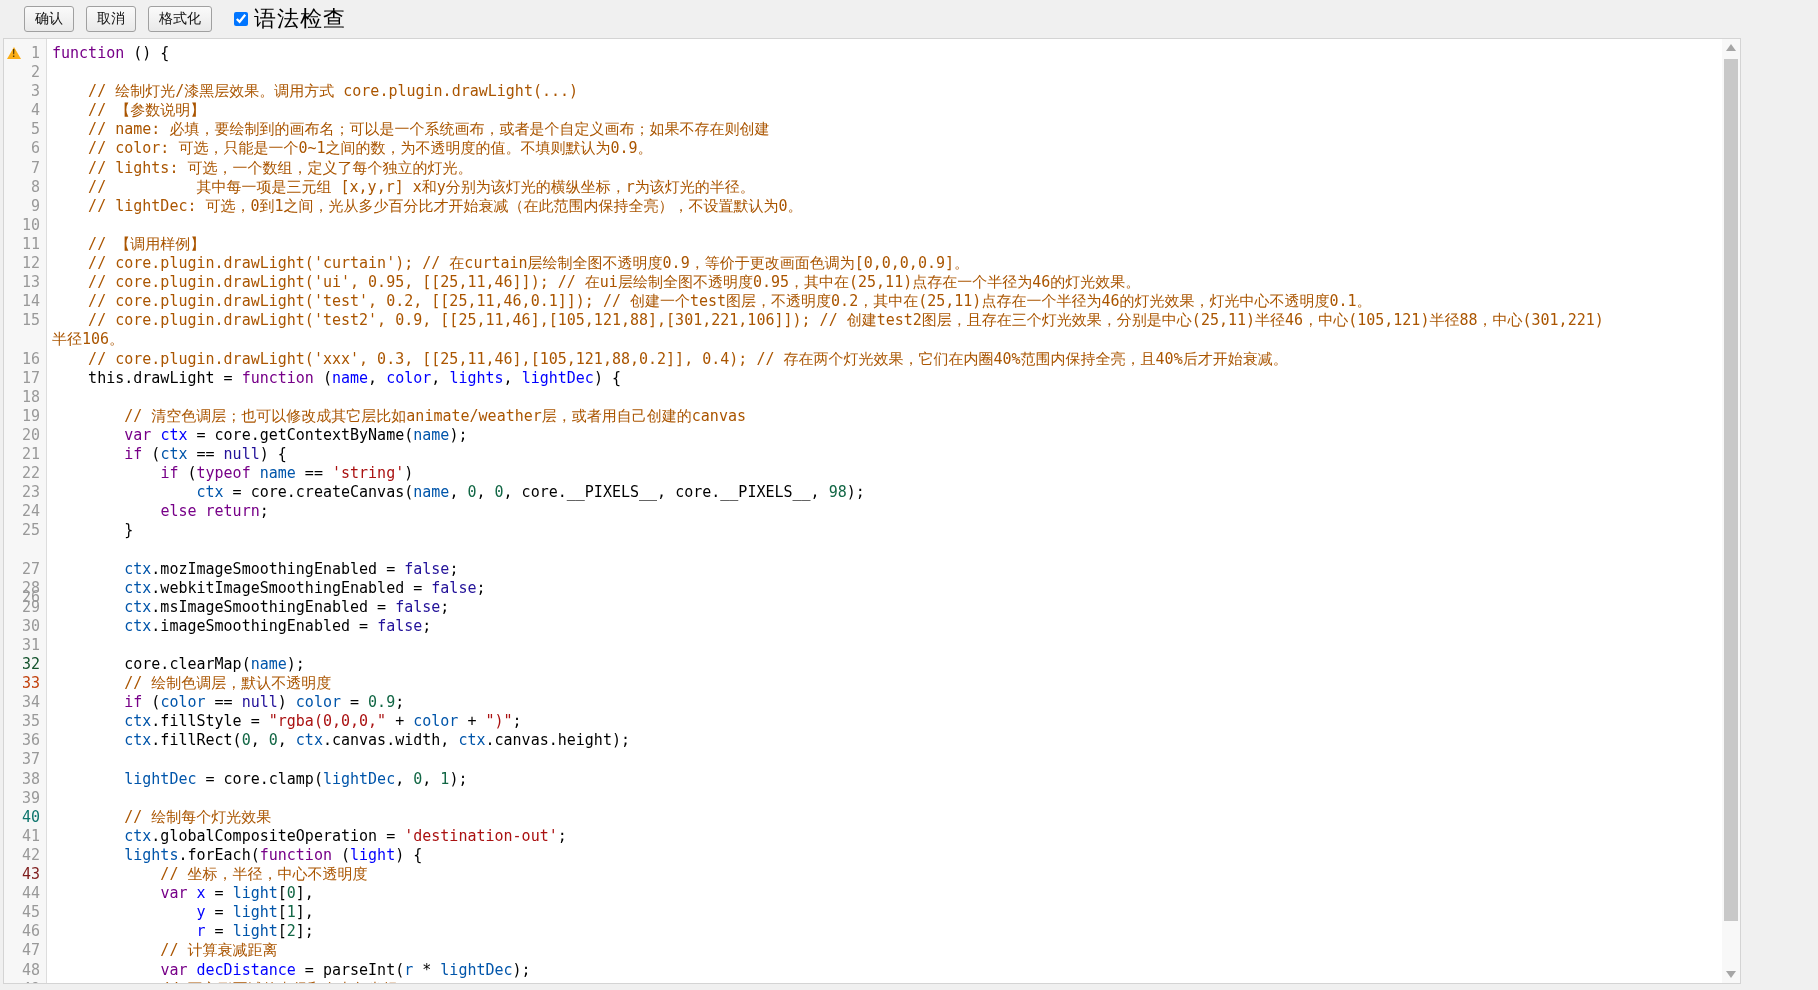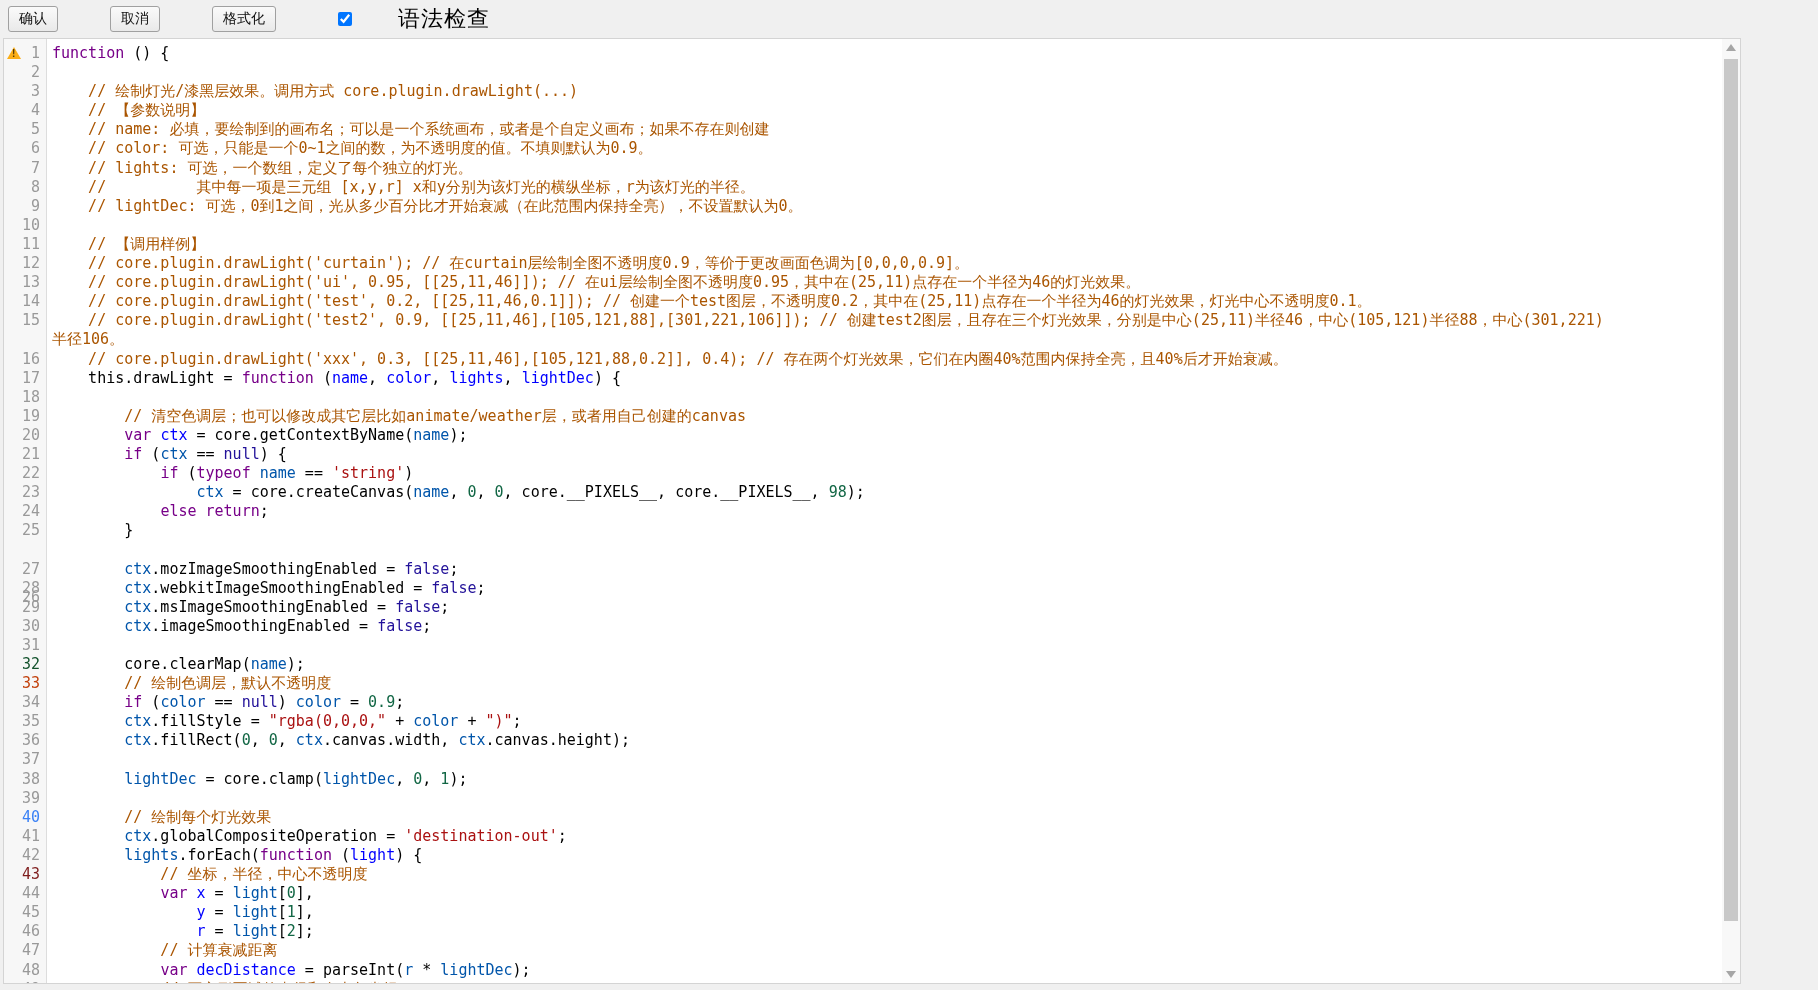--- a/index.html
+++ b/index.html
@@ -1,20 +1,20 @@
 <!DOCTYPE html>
 <html style="--tc-plain: #000000; --tc-keyword: #770088; --tc-comment: #aa5500; --tc-def: #0000ff; --tc-variable: #0055aa; --tc-atom: #221199; --tc-number: #116644; --tc-string: #aa1111; --tc-line_number: #999999;"><head>
 <meta charset="utf-8">
 <style>
   * { box-sizing: border-box; margin: 0; padding: 0; }
   html,body { width:1818px; height:990px; overflow:hidden; background:#f0f0f0;
     font-family:"Liberation Sans", sans-serif; }
   
   .toolbar { position:absolute; left:0; top:0; width:1818px; height:38px;
-    display:flex; align-items:center; padding-left:8px; background:#f0f0f0;gap:40px; }
+    display:flex; align-items:center; padding-left:24px; background:#f0f0f0; }
   .tb-btn { background:linear-gradient(#fafafa,#e9e9e9); border:1px solid #a0a0a0;
     border-radius:3px; padding:3px 10px; font-size:14px; margin-right:12px;
     color:#111; font-family:"Liberation Sans",sans-serif; cursor:pointer; }
   .tb-check { width:14px; height:14px; margin:0 6px 0 10px; }
   .tb-label { font-size:22px; color:#000; letter-spacing:1px; }
   
   .editor { position:absolute; left:3px; top:38px; width:1738px; height:946px;
     background:#fff; border:1px solid #d4d4d4; overflow:hidden; }
   .gutter-bg { position:absolute; left:0; top:0; bottom:0; width:43px;
     background:#f7f7f7; border-right:1px solid #ddd; }
@@ -97,21 +97,21 @@
       <div class="line"><div class="ln-cell"><span class="ln" style="color: rgb(153, 153, 153);">30</span></div><div class="code"><span class="t-p">        </span><span class="t-v">ctx</span><span class="t-p">.imageSmoothingEnabled = </span><span class="t-a">false</span><span class="t-p">;</span></div></div>
       <div class="line"><div class="ln-cell"><span class="ln" style="color: rgb(153, 153, 153);">31</span></div><div class="code"></div></div>
       <div class="line"><div class="ln-cell"><span class="ln" style="color: #14532d;">32</span></div><div class="code"><span class="t-p">        core.clearMap(</span><span class="t-v">name</span><span class="t-p">);</span></div></div>
       <div class="line"><div class="ln-cell"><span class="ln" style="color: #c2410c;">33</span></div><div class="code"><span class="t-c">        // 绘制色调层，默认不透明度</span></div></div>
       <div class="line"><div class="ln-cell"><span class="ln" style="color: rgb(153, 153, 153);">34</span></div><div class="code"><span class="t-p">        </span><span class="t-k">if</span><span class="t-p"> (</span><span class="t-v">color</span><span class="t-p"> == </span><span class="t-a">null</span><span class="t-p">) </span><span class="t-v">color</span><span class="t-p"> = </span><span class="t-n">0.9</span><span class="t-p">;</span></div></div>
       <div class="line"><div class="ln-cell"><span class="ln" style="color: rgb(153, 153, 153);">35</span></div><div class="code"><span class="t-p">        </span><span class="t-v">ctx</span><span class="t-p">.fillStyle = </span><span class="t-s">"rgba(0,0,0,"</span><span class="t-p"> + </span><span class="t-v">color</span><span class="t-p"> + </span><span class="t-s">")"</span><span class="t-p">;</span></div></div>
       <div class="line"><div class="ln-cell"><span class="ln" style="color: rgb(153, 153, 153);">36</span></div><div class="code"><span class="t-p">        </span><span class="t-v">ctx</span><span class="t-p">.fillRect(</span><span class="t-n">0</span><span class="t-p">, </span><span class="t-n">0</span><span class="t-p">, </span><span class="t-v">ctx</span><span class="t-p">.canvas.width, </span><span class="t-v">ctx</span><span class="t-p">.canvas.height);</span></div></div>
       <div class="line"><div class="ln-cell"><span class="ln" style="color: rgb(153, 153, 153);">37</span></div><div class="code"></div></div>
       <div class="line"><div class="ln-cell"><span class="ln" style="color: rgb(153, 153, 153);">38</span></div><div class="code"><span class="t-p">        </span><span class="t-v">lightDec</span><span class="t-p"> = core.clamp(</span><span class="t-v">lightDec</span><span class="t-p">, </span><span class="t-n">0</span><span class="t-p">, </span><span class="t-n">1</span><span class="t-p">);</span></div></div>
       <div class="line"><div class="ln-cell"><span class="ln" style="color: rgb(153, 153, 153);">39</span></div><div class="code"></div></div>
-      <div class="line"><div class="ln-cell"><span class="ln" style="color: #3b82f6;">40</span></div><div class="code"><span class="t-c">        // 绘制每个灯光效果</span></div></div>
+      <div class="line"><div class="ln-cell"><span class="ln" style="color: #0f766e;">40</span></div><div class="code"><span class="t-c">        // 绘制每个灯光效果</span></div></div>
       <div class="line"><div class="ln-cell"><span class="ln" style="color: rgb(153, 153, 153);">41</span></div><div class="code"><span class="t-p">        </span><span class="t-v">ctx</span><span class="t-p">.globalCompositeOperation = </span><span class="t-s">'destination-out'</span><span class="t-p">;</span></div></div>
       <div class="line"><div class="ln-cell"><span class="ln" style="color: rgb(153, 153, 153);">42</span></div><div class="code"><span class="t-p">        </span><span class="t-v">lights</span><span class="t-p">.forEach(</span><span class="t-k">function</span><span class="t-p"> (</span><span class="t-d">light</span><span class="t-p">) {</span></div></div>
       <div class="line"><div class="ln-cell"><span class="ln" style="color: #7f1d1d; margin-left: 16px;">43</span></div><div class="code"><span class="t-c">            // 坐标，半径，中心不透明度</span></div></div>
       <div class="line"><div class="ln-cell"><span class="ln" style="color: rgb(153, 153, 153);">44</span></div><div class="code"><span class="t-p">            </span><span class="t-k">var</span><span class="t-p"> </span><span class="t-d">x</span><span class="t-p"> = </span><span class="t-v">light</span><span class="t-p">[</span><span class="t-n">0</span><span class="t-p">],</span></div></div>
       <div class="line"><div class="ln-cell"><span class="ln" style="color: rgb(153, 153, 153);">45</span></div><div class="code"><span class="t-p">                </span><span class="t-d">y</span><span class="t-p"> = </span><span class="t-v">light</span><span class="t-p">[</span><span class="t-n">1</span><span class="t-p">],</span></div></div>
       <div class="line"><div class="ln-cell"><span class="ln" style="color: rgb(153, 153, 153);">46</span></div><div class="code"><span class="t-p">                </span><span class="t-d">r</span><span class="t-p"> = </span><span class="t-v">light</span><span class="t-p">[</span><span class="t-n">2</span><span class="t-p">];</span></div></div>
       <div class="line"><div class="ln-cell"><span class="ln" style="color: rgb(153, 153, 153);">47</span></div><div class="code"><span class="t-c">            // 计算衰减距离</span></div></div>
       <div class="line"><div class="ln-cell"><span class="ln" style="color: rgb(153, 153, 153);">48</span></div><div class="code"><span class="t-p">            </span><span class="t-k">var</span><span class="t-p"> </span><span class="t-d">decDistance</span><span class="t-p"> = parseInt(</span><span class="t-v">r</span><span class="t-p"> * </span><span class="t-v">lightDec</span><span class="t-p">);</span></div></div>
       <div class="line"><div class="ln-cell"><span class="ln" style="color: rgb(153, 153, 153);">49</span></div><div class="code"><span class="t-c">            // 正方形区域的直径和左上角坐标</span></div></div>
     </div>

